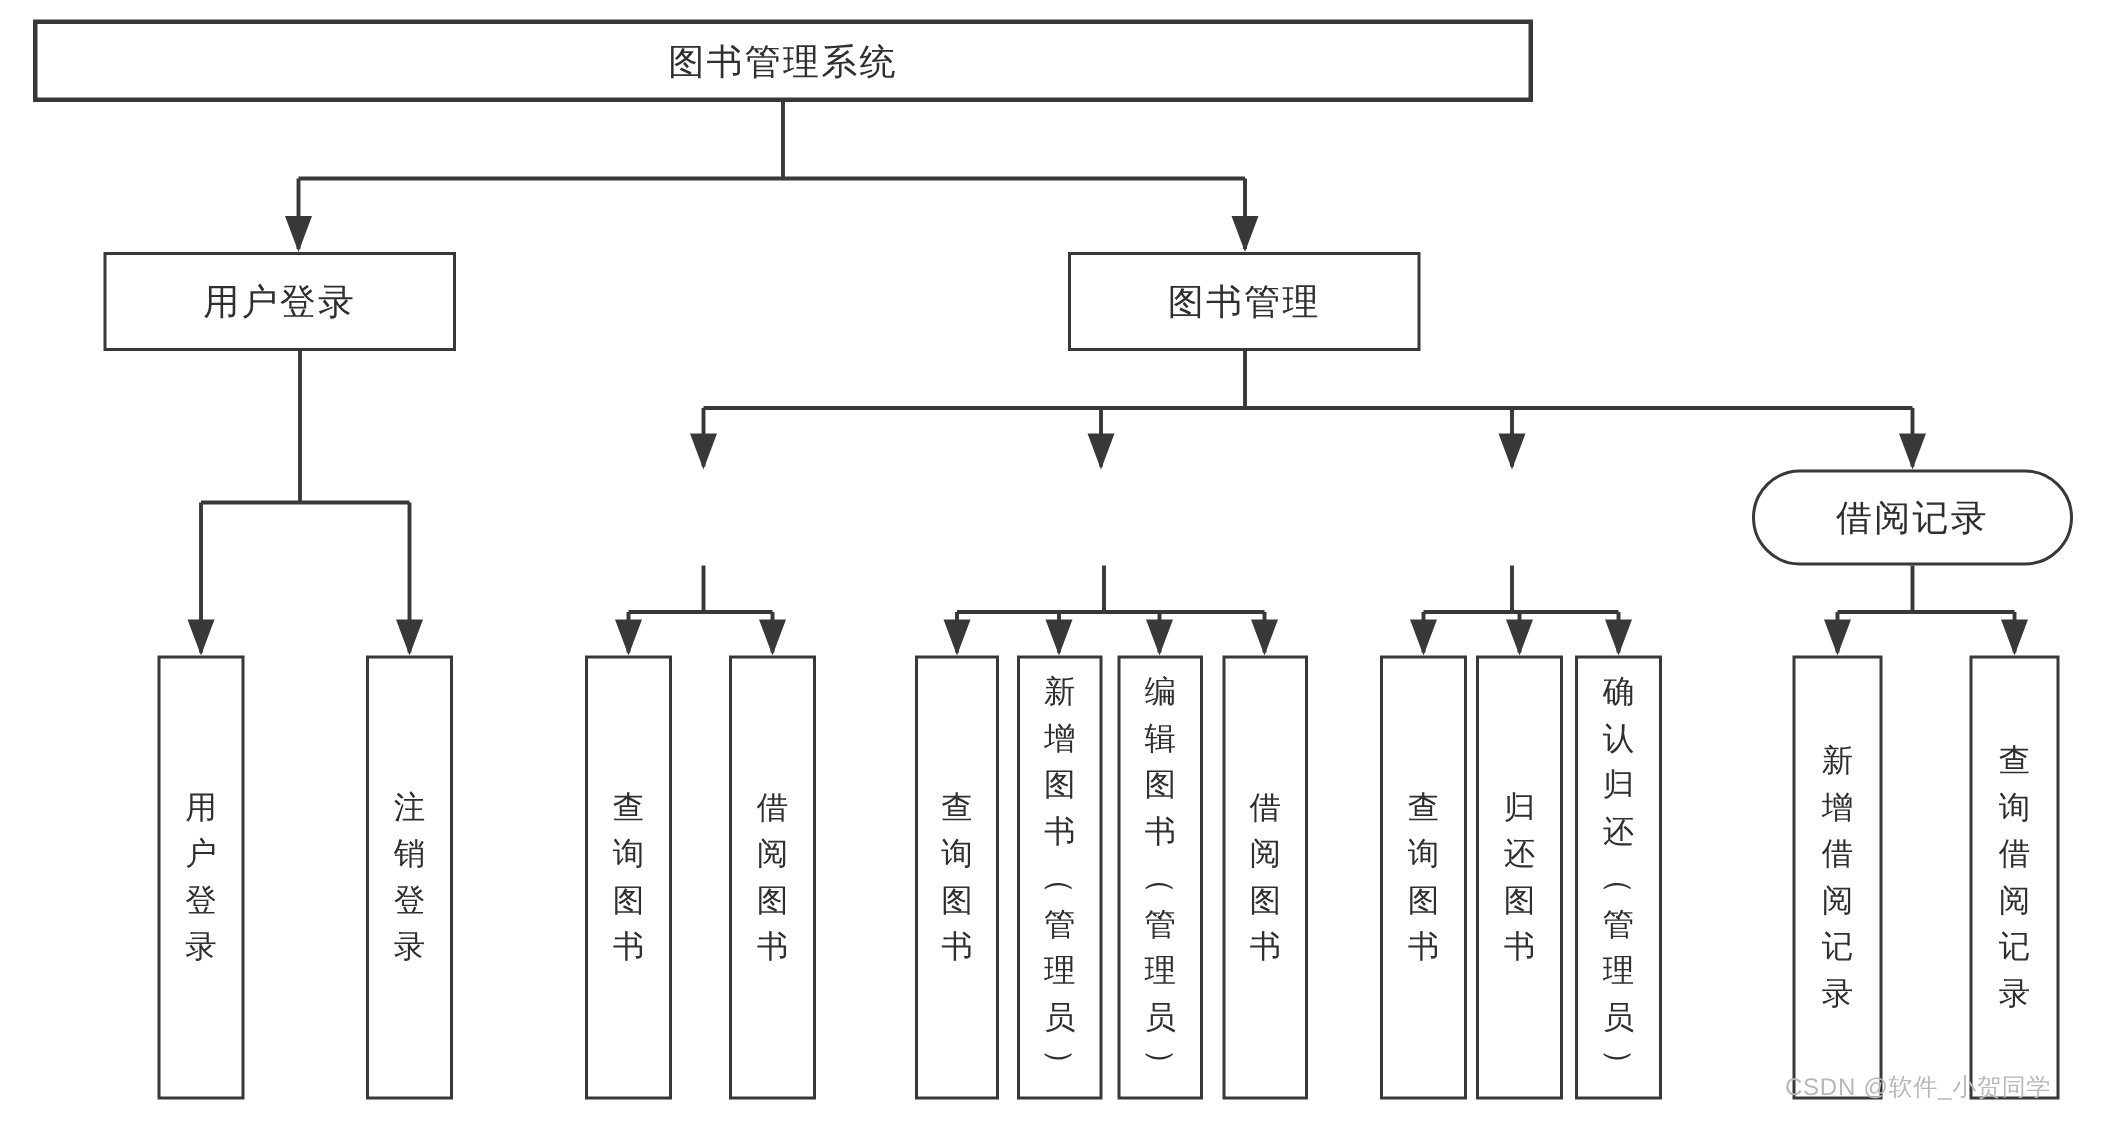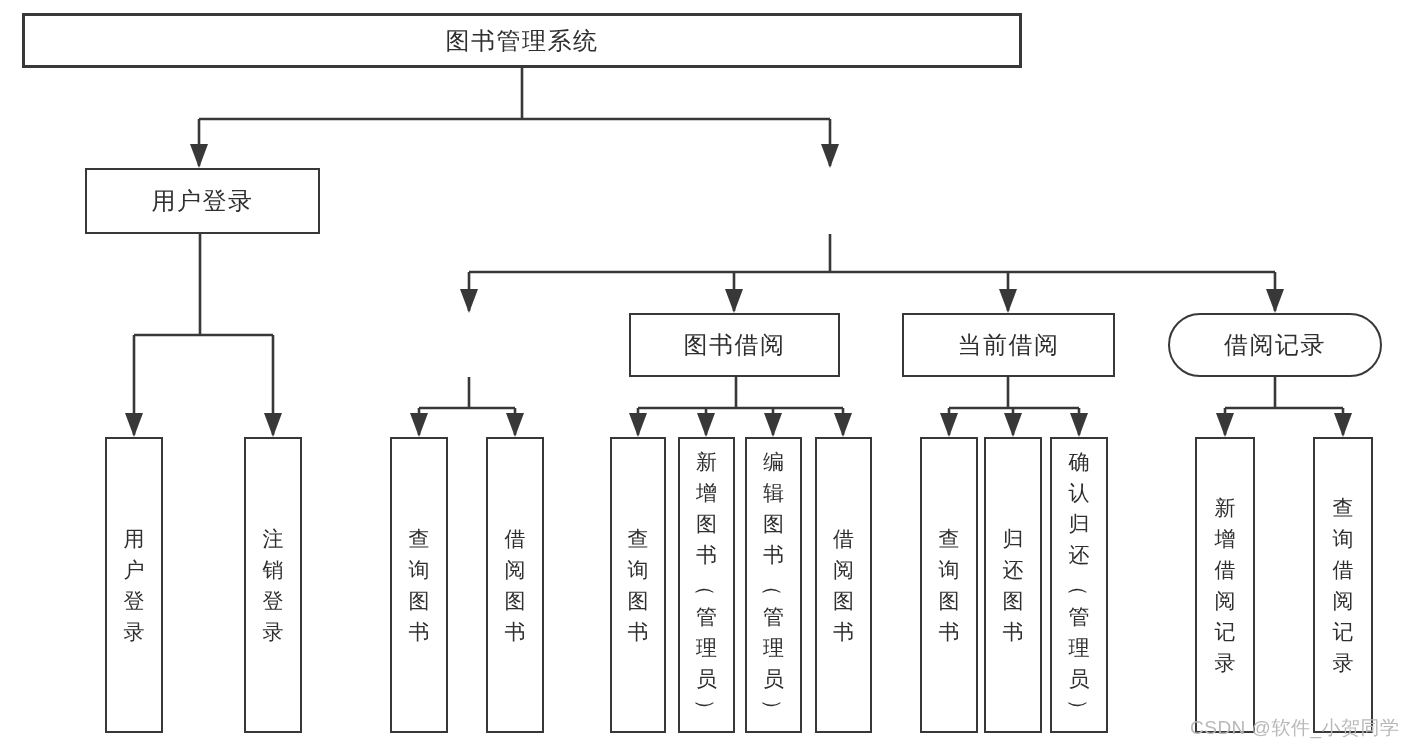--- a/index.html
+++ b/index.html
@@ -40,21 +40,21 @@
     top:437px;height:296px;
   }
   .leaf span{
     display:flex;align-items:center;justify-content:center;
     height:31px;line-height:31px;width:100%;
   }
   .leaf span.rot{transform:rotate(90deg);}
   .watermark{
     position:absolute;
     left:1190px;top:715px;
-    font-size:19px;color:var(--wm);
+    font-size:16px;color:var(--wm);
     letter-spacing:0.5px;
     z-index:3;
     white-space:nowrap;
   }
 </style>
 </head>
 <body>
 
 <div class="canvas">
 
@@ -108,24 +108,23 @@
       <polygon points="843,437 834,413 852,413" fill="#383838"></polygon>
       <polygon points="949,437 940,413 958,413" fill="#383838"></polygon>
       <polygon points="1013,437 1004,413 1022,413" fill="#383838"></polygon>
       <polygon points="1079,437 1070,413 1088,413" fill="#383838"></polygon>
       <polygon points="1225,437 1216,413 1234,413" fill="#383838"></polygon>
       <polygon points="1343,437 1334,413 1352,413" fill="#383838"></polygon>
     </svg>
 
   <div class="node root" style="left:22px;top:13px;width:1000px;height:55px;">图书管理系统</div>
 
-  <div class="node" style="left:85px;top:168px;width:235px;height:66px;">用户登录</div>
-
-  <div class="node" style="left:629px;top:313px;width:211px;height:64px;">图书借阅</div>
-  <div class="node" style="left:902px;top:313px;width:213px;height:64px;">当前借阅</div>
+  <div class="node" style="left:69px;top:168px;width:235px;height:66px;">用户登录</div>
+  <div class="node" style="left:712px;top:168px;width:235px;height:66px;">图书管理</div>
+
   <div class="node" style="left:1168px;top:313px;width:214px;height:64px;border-radius:32px;">借阅记录</div>
 
   <div class="leaf" style="left:105px;width:58px;">
       <span>用</span>
       <span>户</span>
       <span>登</span>
       <span>录</span>
     </div>
   <div class="leaf" style="left:244px;width:58px;">
       <span>注</span>

